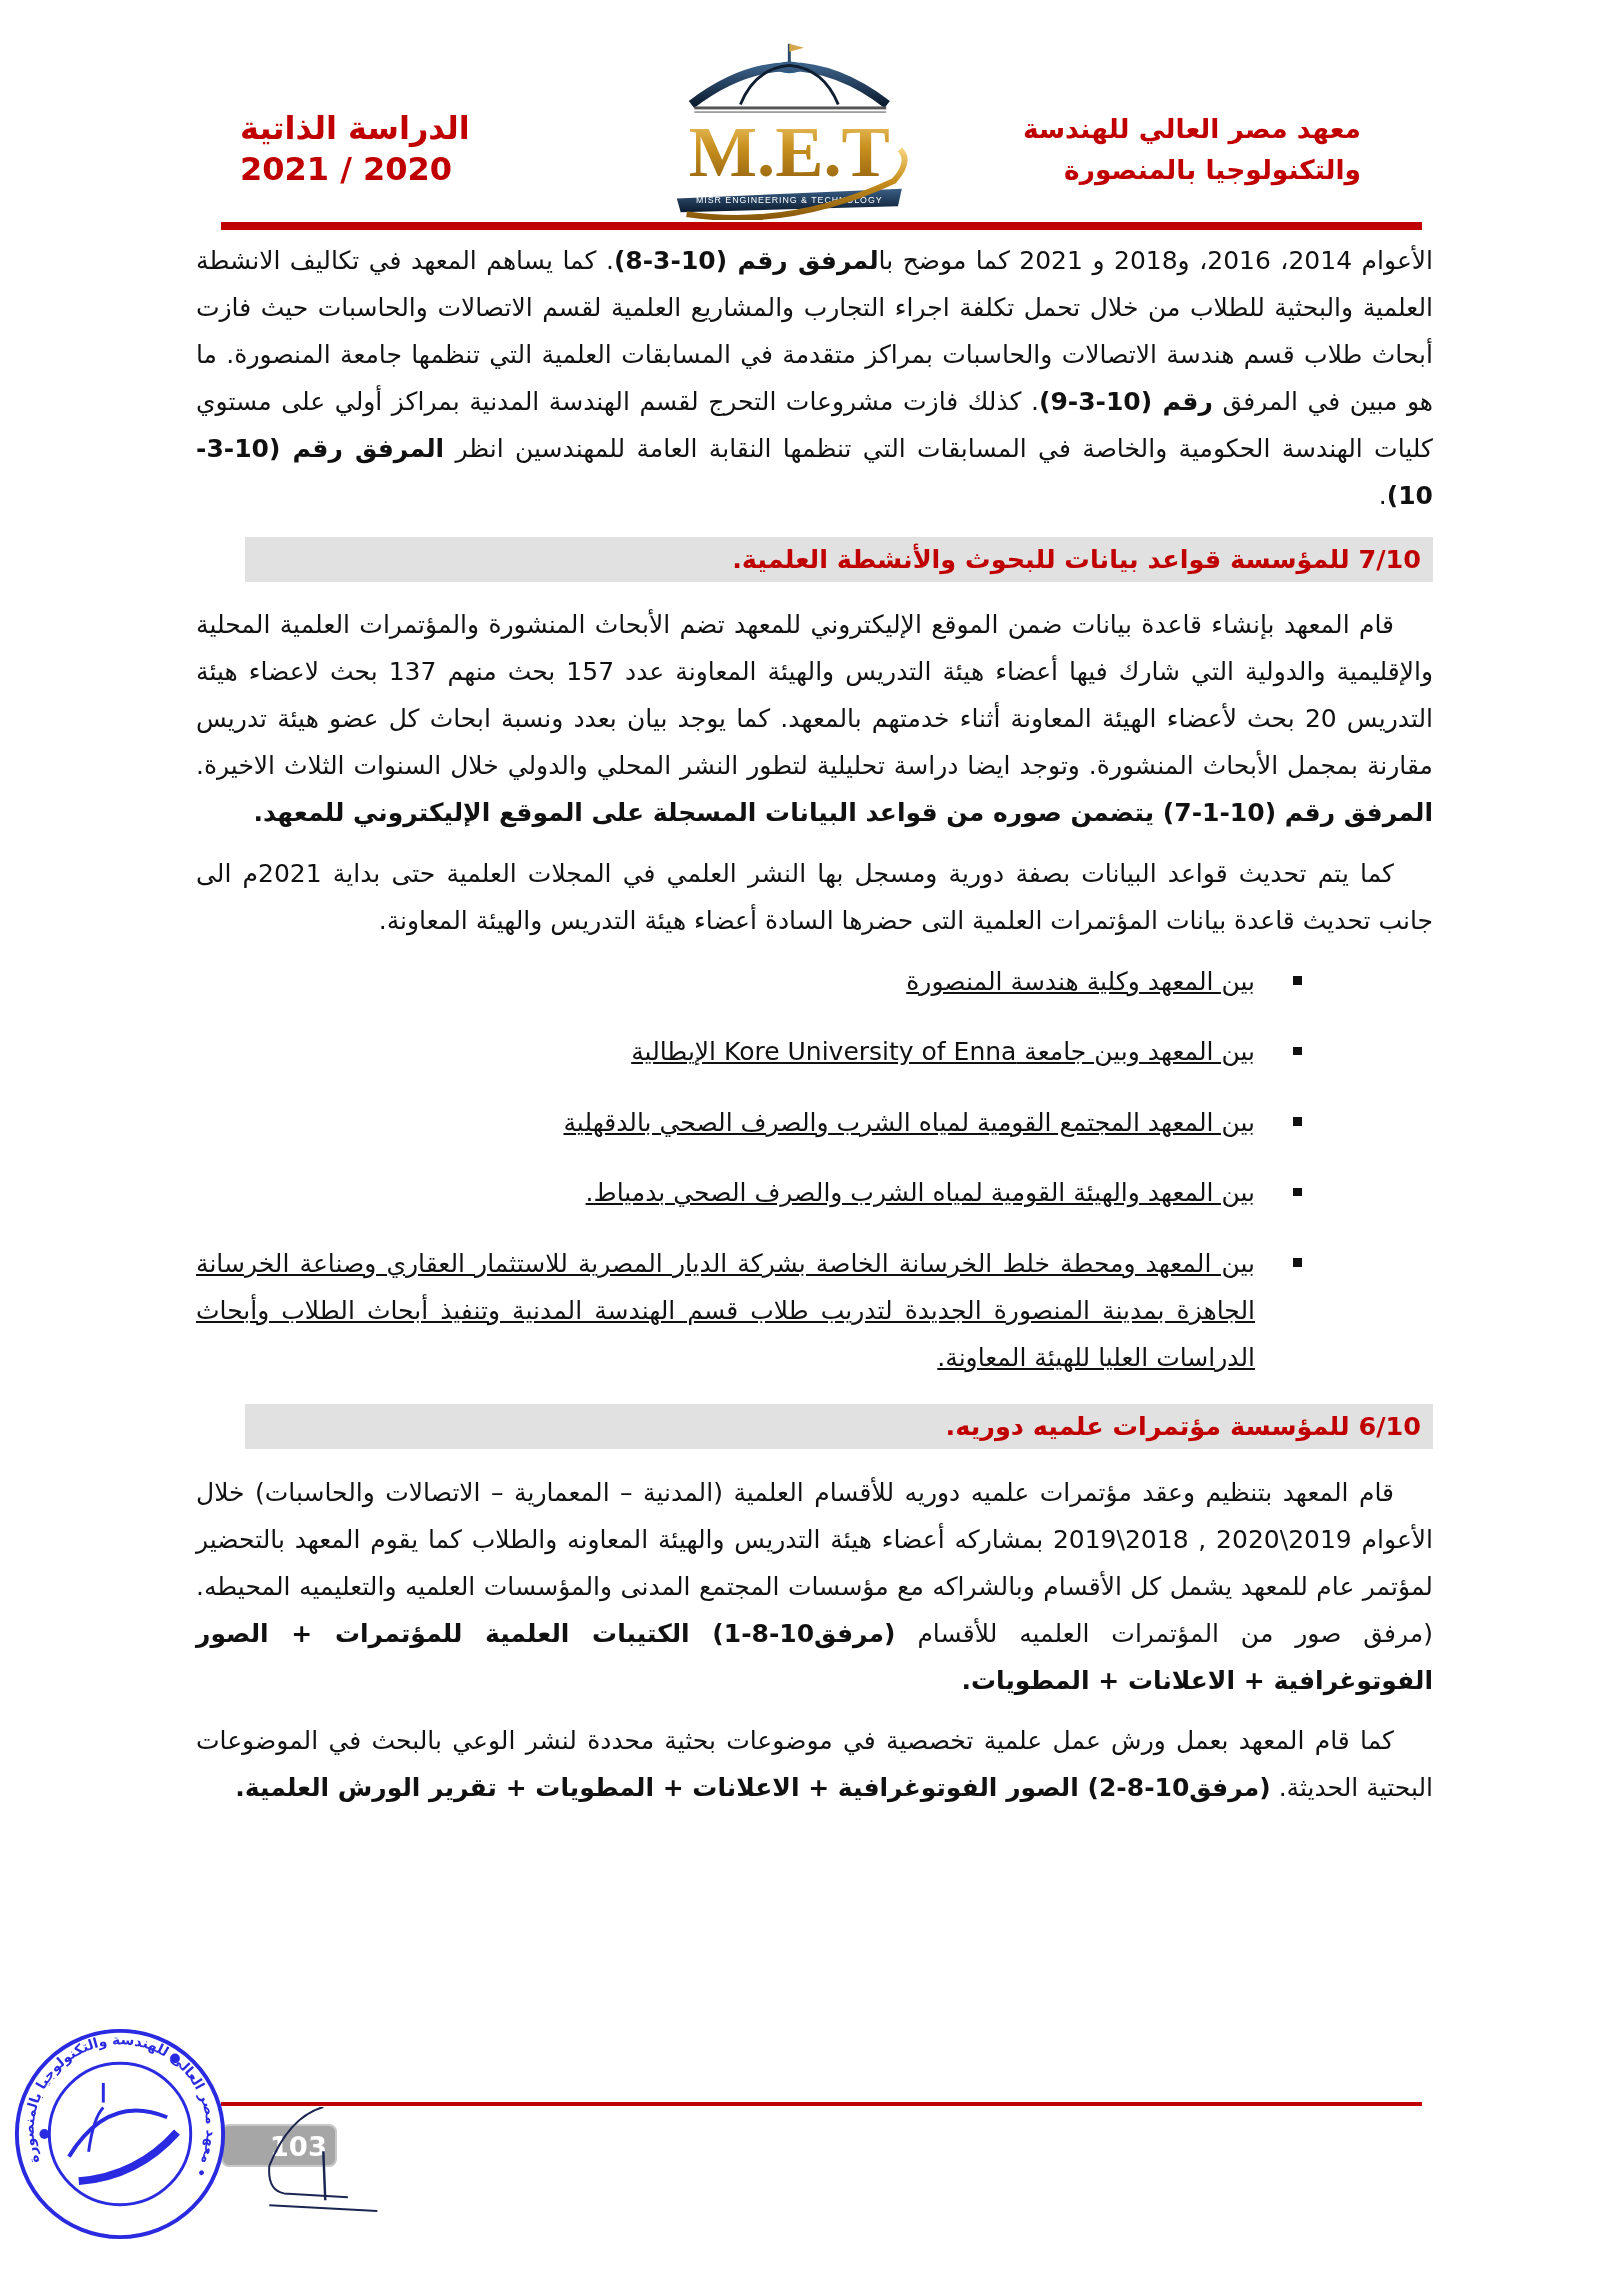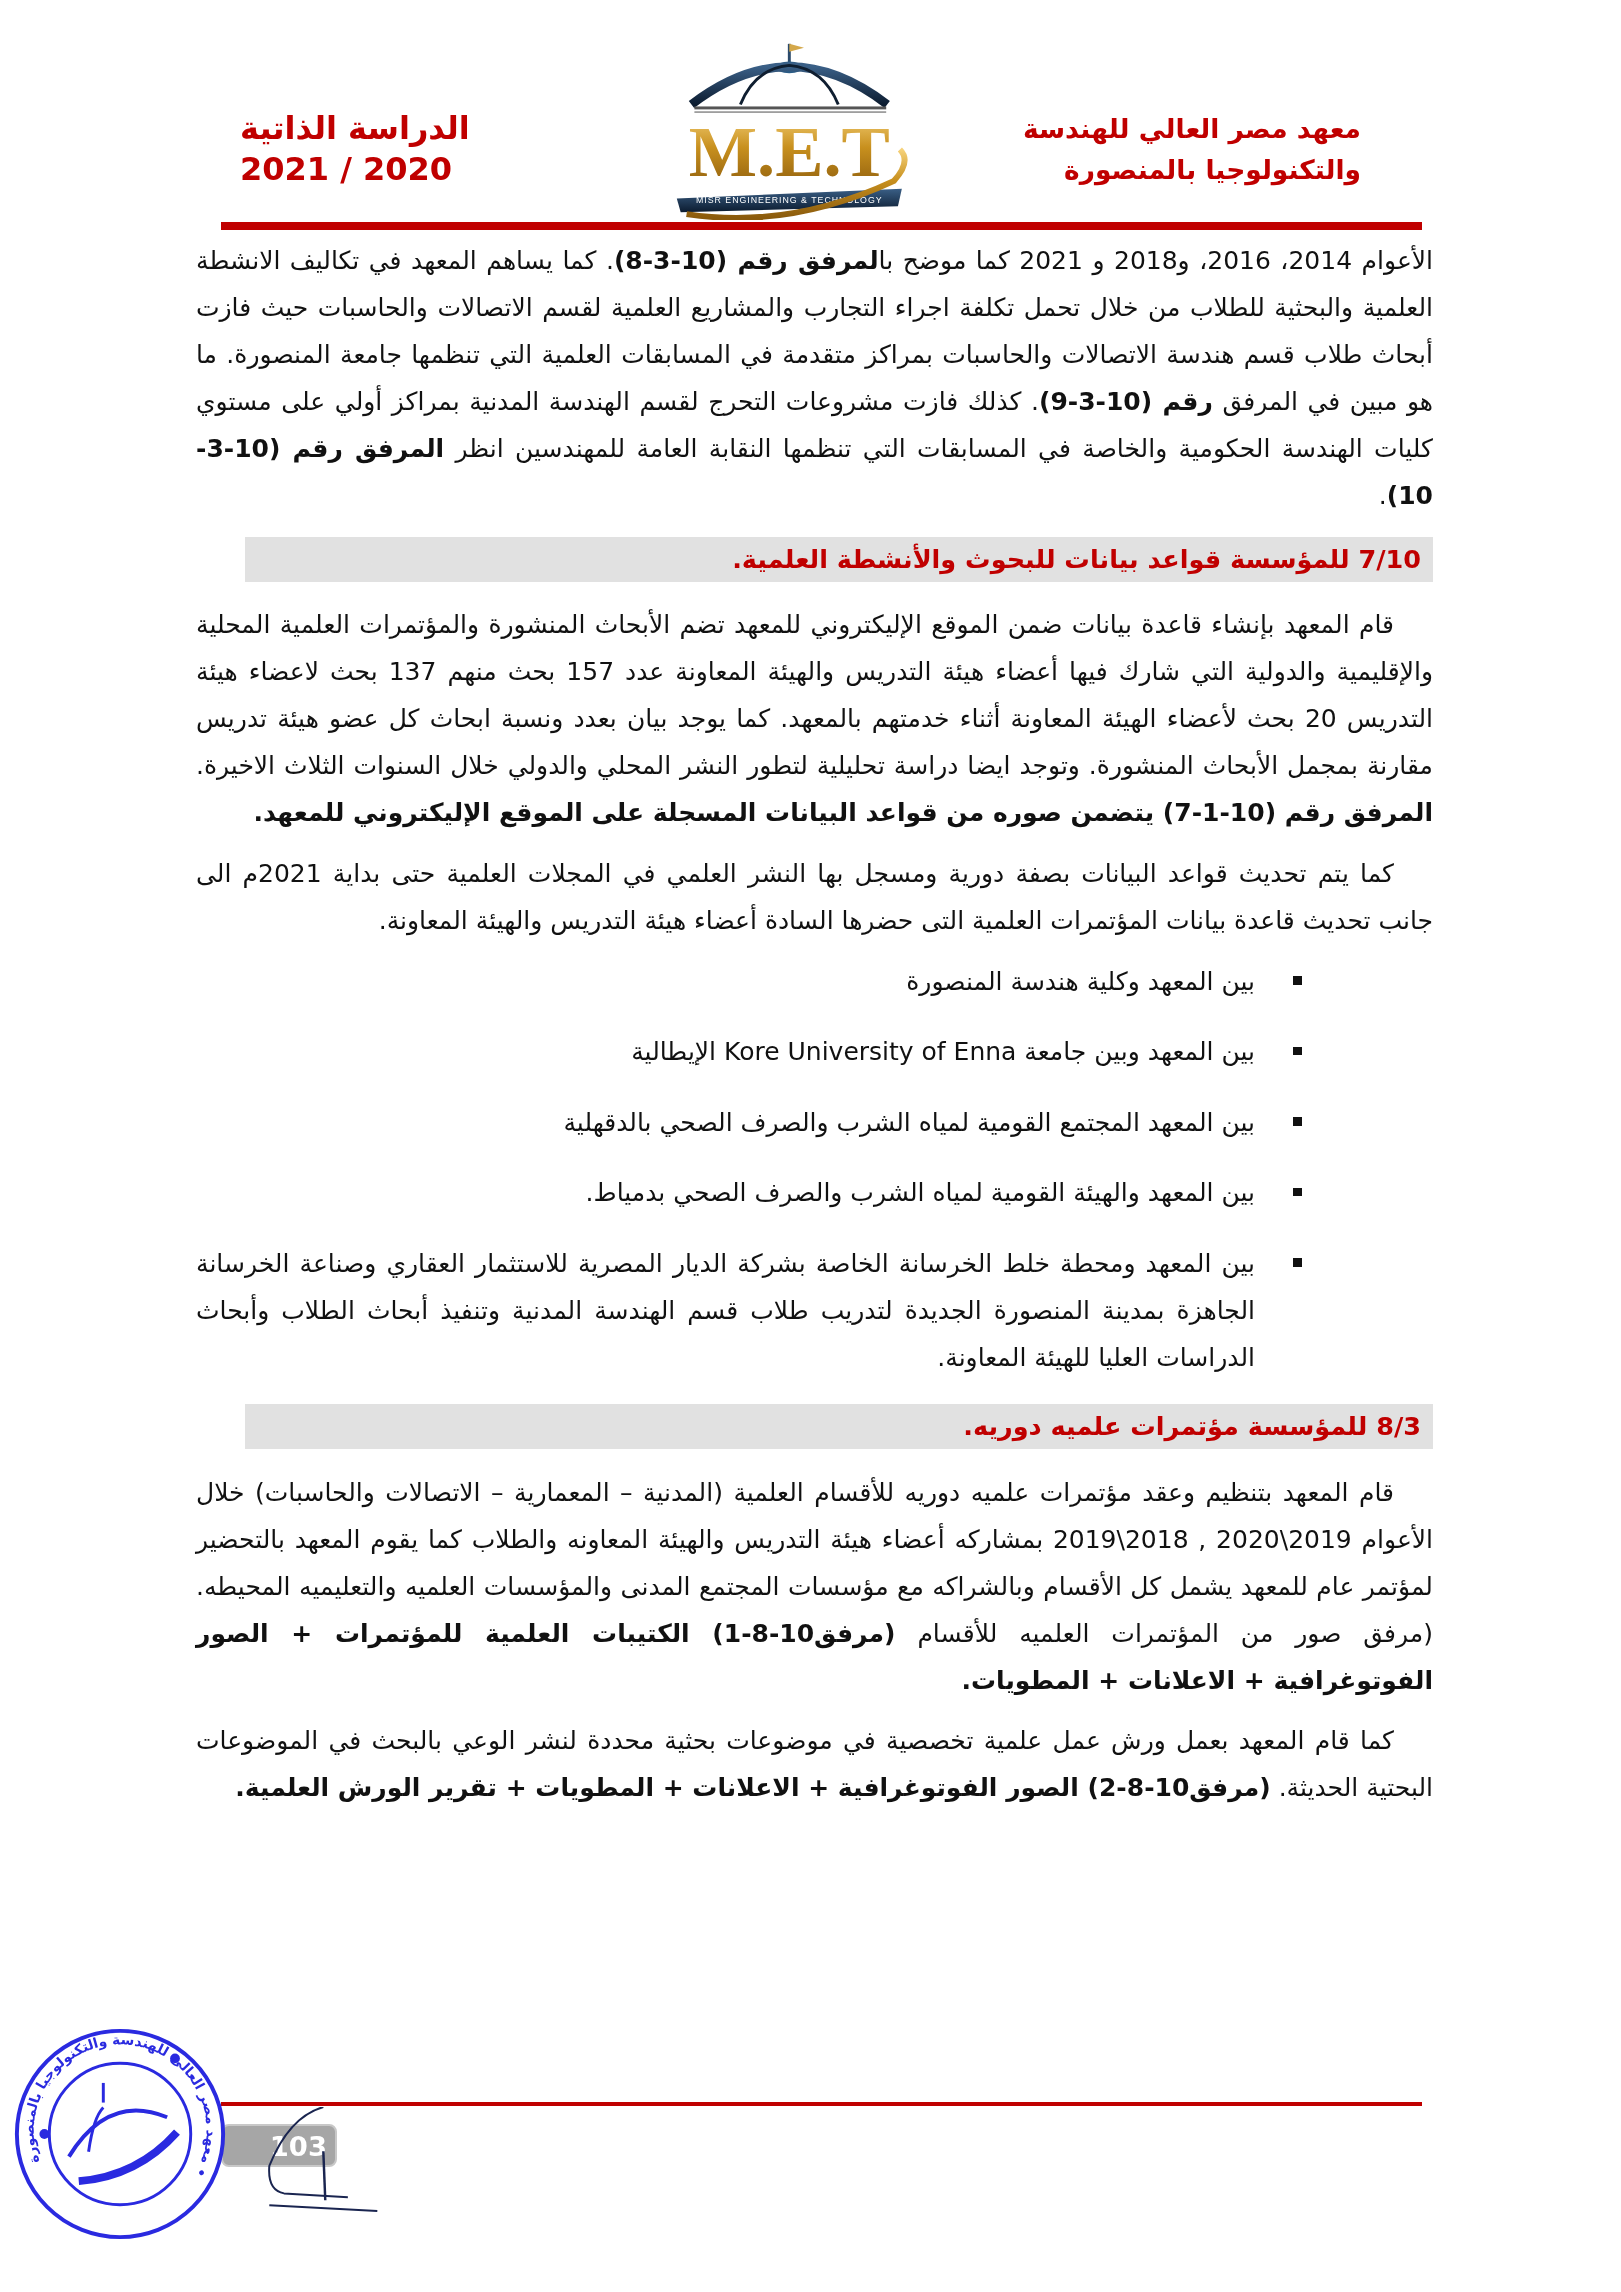--- a/index.html
+++ b/index.html
@@ -14,21 +14,21 @@
   .top-rule { position: absolute; left: 221px; top: 222px; width: 1201px; height: 7.8px; background: #c00000; }
 
   .content { position: absolute; left: 196px; top: 237px; width: 1237px; direction: rtl; text-align: justify; font-size: 25px; line-height: 47px; }
   .content p { margin: 0 0 13.7px 0; }
   .content .indent { text-indent: 39px; }
   .content b { font-weight: bold; }
 
   .section-heading { background: #e1e1e1; margin: 17.6px 0 19.6px 0; height: 45px; width: 1188px; margin-right: 0; position: relative; left: 0; }
   .section-heading .text { color: #c00000; font-weight: bold; font-size: 25.5px; line-height: 45px; padding-right: 12px; }
 
-  ul.bullets { list-style: none; margin: 0 0 9.8px 0; padding: 0; }
+  ul.bullets { list-style: none; margin: 0 0 9.8px 0; padding: 0; text-decoration: underline; }
   ul.bullets li { position: relative; padding-right: 135px; margin-bottom: 23.5px; line-height: 47px; }
   ul.bullets li .bullet { position: absolute; right: 131px; top: 18.6px; width: 8.8px; height: 8.8px; background: #111; }
   ul.bullets li .txt { display: block; padding-right: 43px; }
 
   .bottom-rule { position: absolute; left: 221px; top: 2102px; width: 1201px; height: 3.9px; background: #c00000; }
   .page-badge { position: absolute; left: 221px; top: 2124px; width: 116px; height: 43px; background: #a6a6a6; border: 2px solid #c8c8c8; border-radius: 7.8px; box-sizing: border-box; }
   .page-badge .num { position: absolute; right: 8px; top: 2px; color: #fff; font-weight: bold; font-size: 27.4px; line-height: 37px; }
 
   .stamp { position: absolute; left: 9.8px; top: 2024px; width: 221px; height: 221px; }
   .signature { position: absolute; left: 230px; top: 2107px; width: 167px; height: 108px; }
@@ -109,21 +109,21 @@
         <span class="bullet"></span>
         <span class="txt">بين المعهد والهيئة القومية لمياه الشرب والصرف الصحي بدمياط.</span>
       </li>
     <li>
         <span class="bullet"></span>
         <span class="txt">بين المعهد ومحطة خلط الخرسانة الخاصة بشركة الديار المصرية للاستثمار العقاري وصناعة الخرسانة الجاهزة بمدينة المنصورة الجديدة لتدريب طلاب قسم الهندسة المدنية وتنفيذ أبحاث الطلاب وأبحاث الدراسات العليا للهيئة المعاونة.</span>
       </li>
   </ul>
 
   <div class="section-heading">
-    <div class="text">8/3 للمؤسسة مؤتمرات علميه دوريه.</div>
+    <div class="text">6/10 للمؤسسة مؤتمرات علميه دوريه.</div>
   </div>
 
   <p class="indent">
     <span>قام المعهد بتنظيم وعقد مؤتمرات علميه دوريه للأقسام العلمية (المدنية – المعمارية – الاتصالات والحاسبات) خلال الأعوام 2019\2020 , 2018\2019  بمشاركه أعضاء هيئة التدريس والهيئة المعاونه والطلاب كما يقوم المعهد بالتحضير لمؤتمر عام للمعهد يشمل كل الأقسام وبالشراكه مع مؤسسات المجتمع المدنى والمؤسسات العلميه والتعليميه المحيطه. (مرفق صور من المؤتمرات العلميه للأقسام </span><b>(مرفق10-8-1) الكتيبات العلمية للمؤتمرات + الصور الفوتوغرافية + الاعلانات + المطويات.</b>
   </p>
 
   <p class="indent">
     <span>كما قام المعهد بعمل ورش عمل علمية تخصصية في موضوعات بحثية محددة لنشر الوعي بالبحث في الموضوعات البحتية الحديثة. </span><b>(مرفق10-8-2) الصور الفوتوغرافية + الاعلانات + المطويات + تقرير الورش العلمية.</b>
   </p>
 </div>

